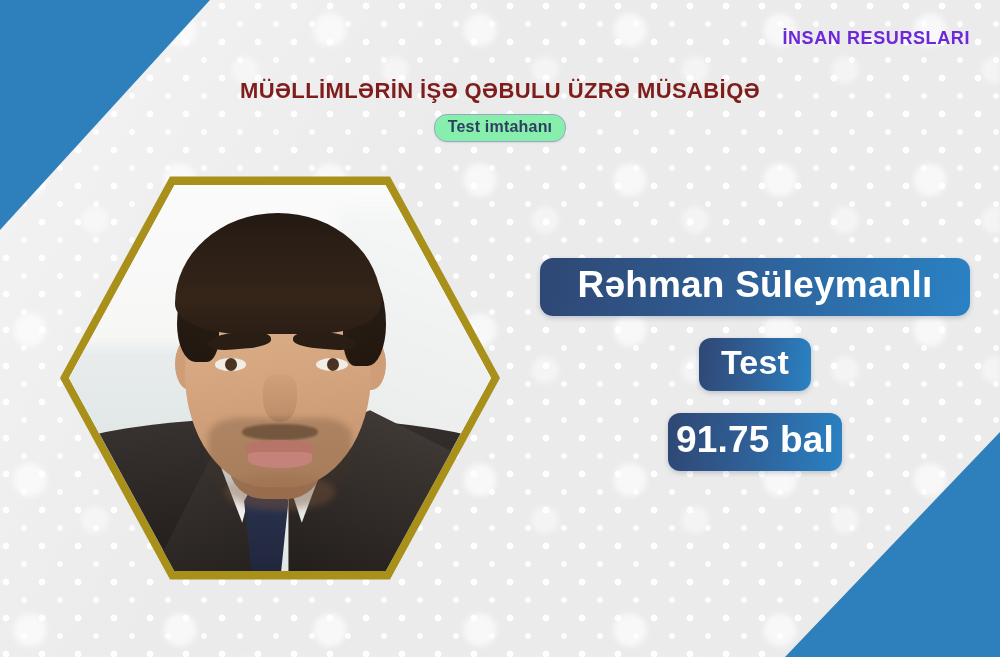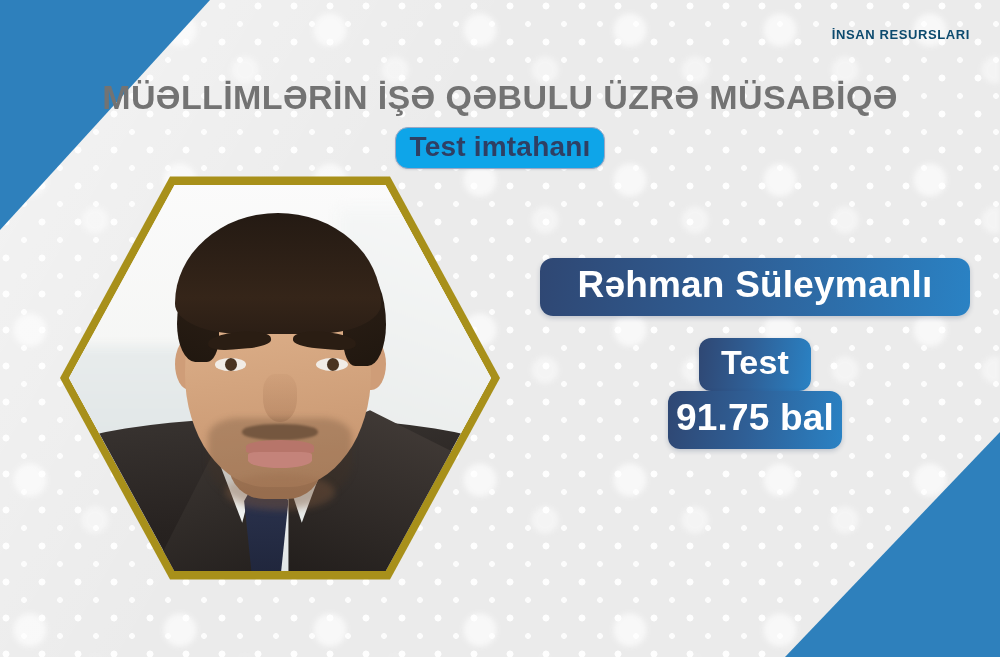--- a/index.html
+++ b/index.html
@@ -53,55 +53,55 @@
   .corner-br{
     position:absolute; right:0; bottom:0;
     width:215px; height:225px;
     background:#2e80bc;
     clip-path:polygon(100% 0, 100% 100%, 0 100%);
   }
 
   
   .logo{
     position:absolute; right:30px; top:26px;
-    color:#0c4a6e;
-    font-size:13px;
+    color:#6d28d9;
+    font-size:18px;
     font-weight:bold;
     letter-spacing:.6px;
     line-height:1.38;
     z-index:6;
   }
   .logo .l2{letter-spacing:1.4px;}
 
   
   .heading{
     position:absolute; left:0; right:0; top:78px;
     text-align:center;
     z-index:6;
   }
   .heading h1{
     margin:0;
-    font-size:34px;
+    font-size:22px;
     font-weight:bold;
     letter-spacing:.4px;
-    color:#737373;
+    color:#7f1d1d;
     white-space:nowrap;
   }
   .subtitle-wrap{
     margin-top:10px;
     display:flex;
     justify-content:center;
   }
   .subtitle{
     display:inline-block;
-    background:#0ea5e9;
+    background:#86efac;
     border:1.6px solid #9aa7c4;
     border-radius:13px;
     padding:3px 13px 5px;
-    font-size:28px;
+    font-size:16px;
     font-weight:bold;
     color:#2f3f63;
     letter-spacing:.2px;
     box-shadow:0 1px 2px rgba(60,74,107,.12);
   }
 
   
   .hex-wrap{
     position:absolute;
     left:60px; top:168px;
@@ -302,20 +302,21 @@
     border-radius:13px;
   }
   .badge-subject{
     font-size:34px;
     padding:5px 22px 9px;
     margin-top:22px;
   }
   .badge-score{
     font-size:37px;
     padding:6px 8px 10px;
+    margin-top:22px;
     text-align:center;
   }
 </style>
 </head>
 <body>
 
 <div class="poster">
 
   <div class="dots"></div>
   <div class="dots-soft"></div>

